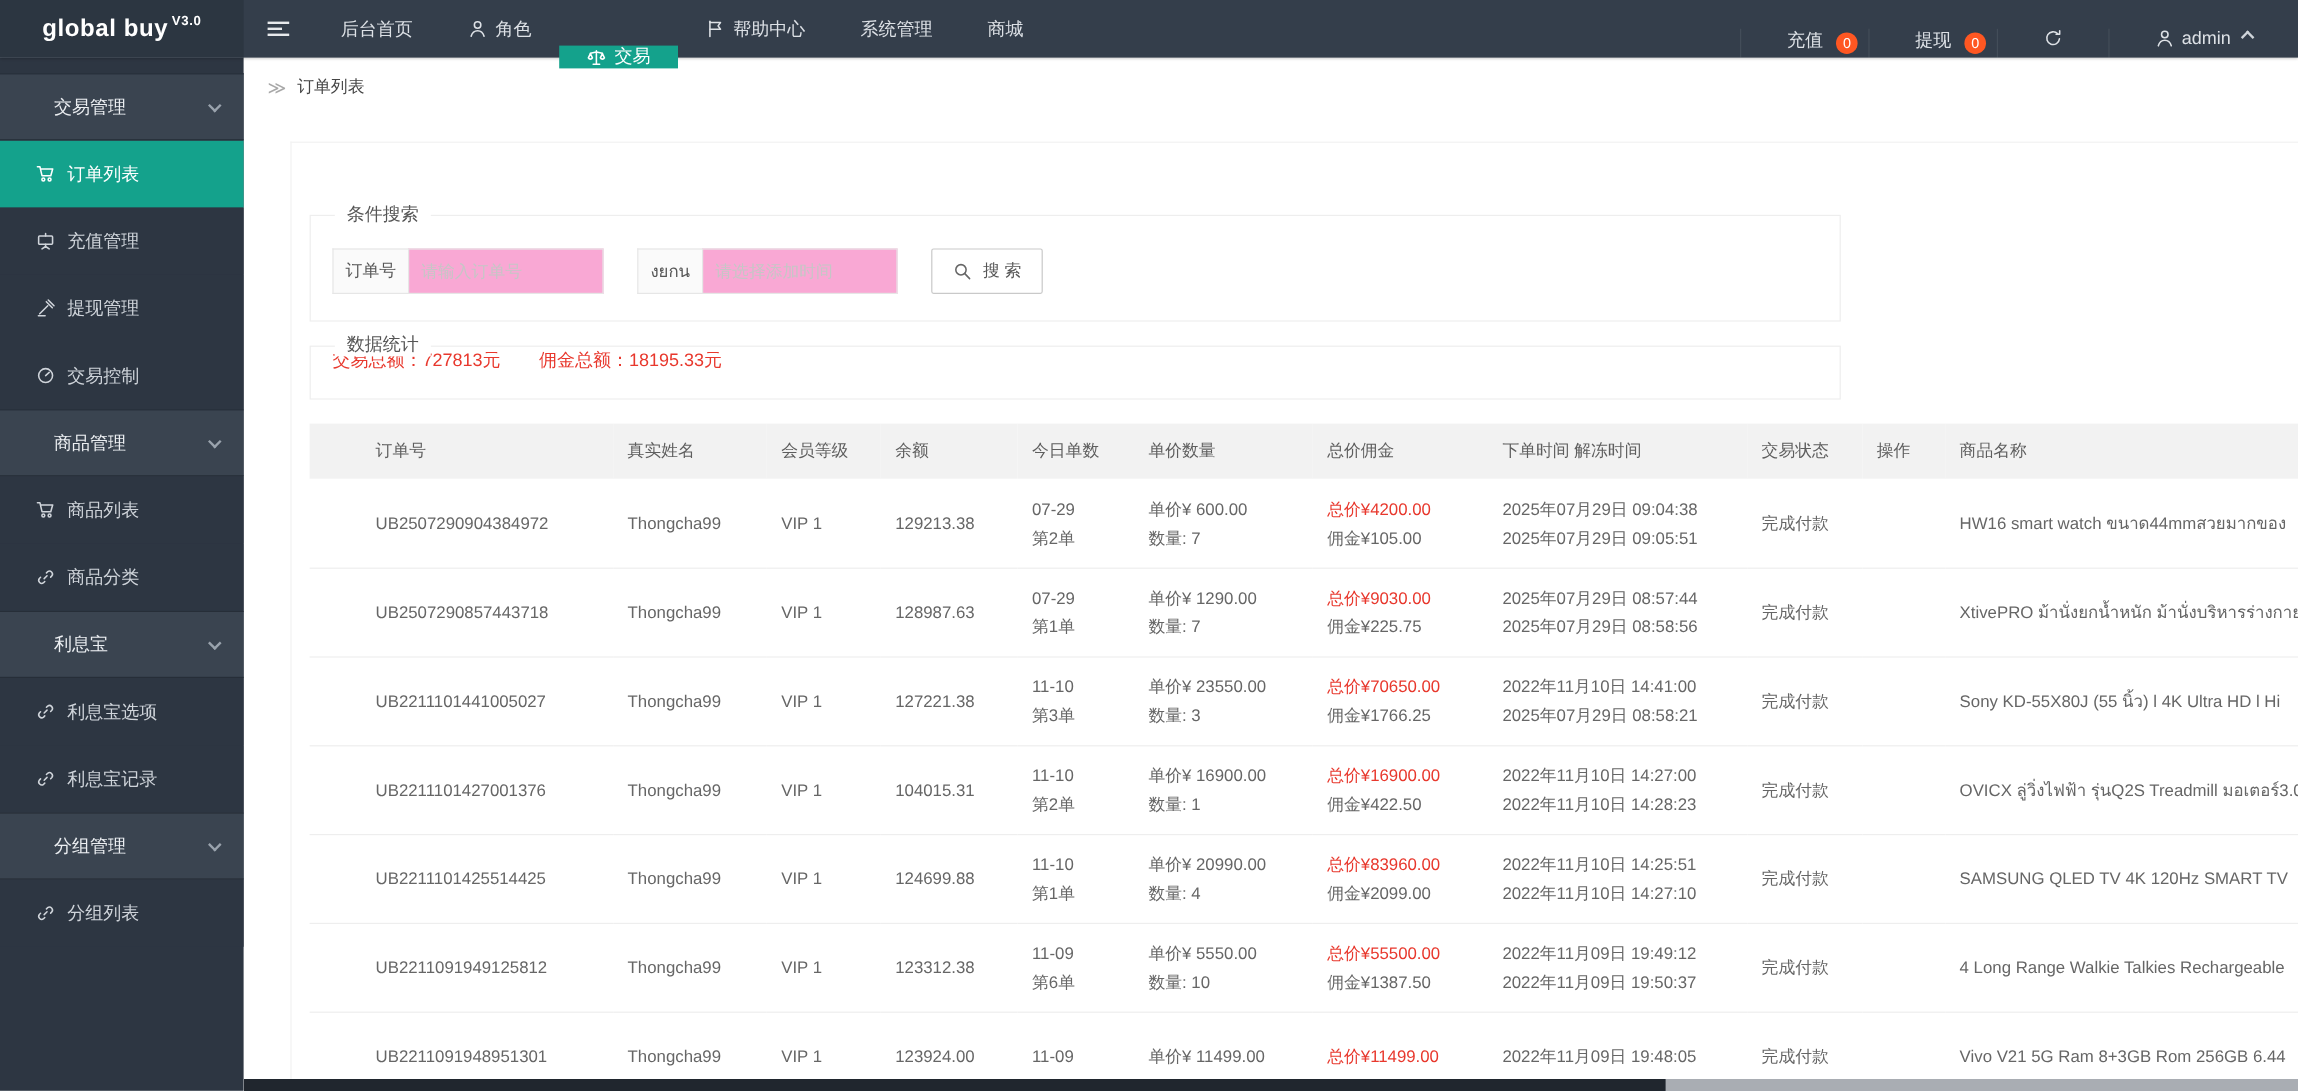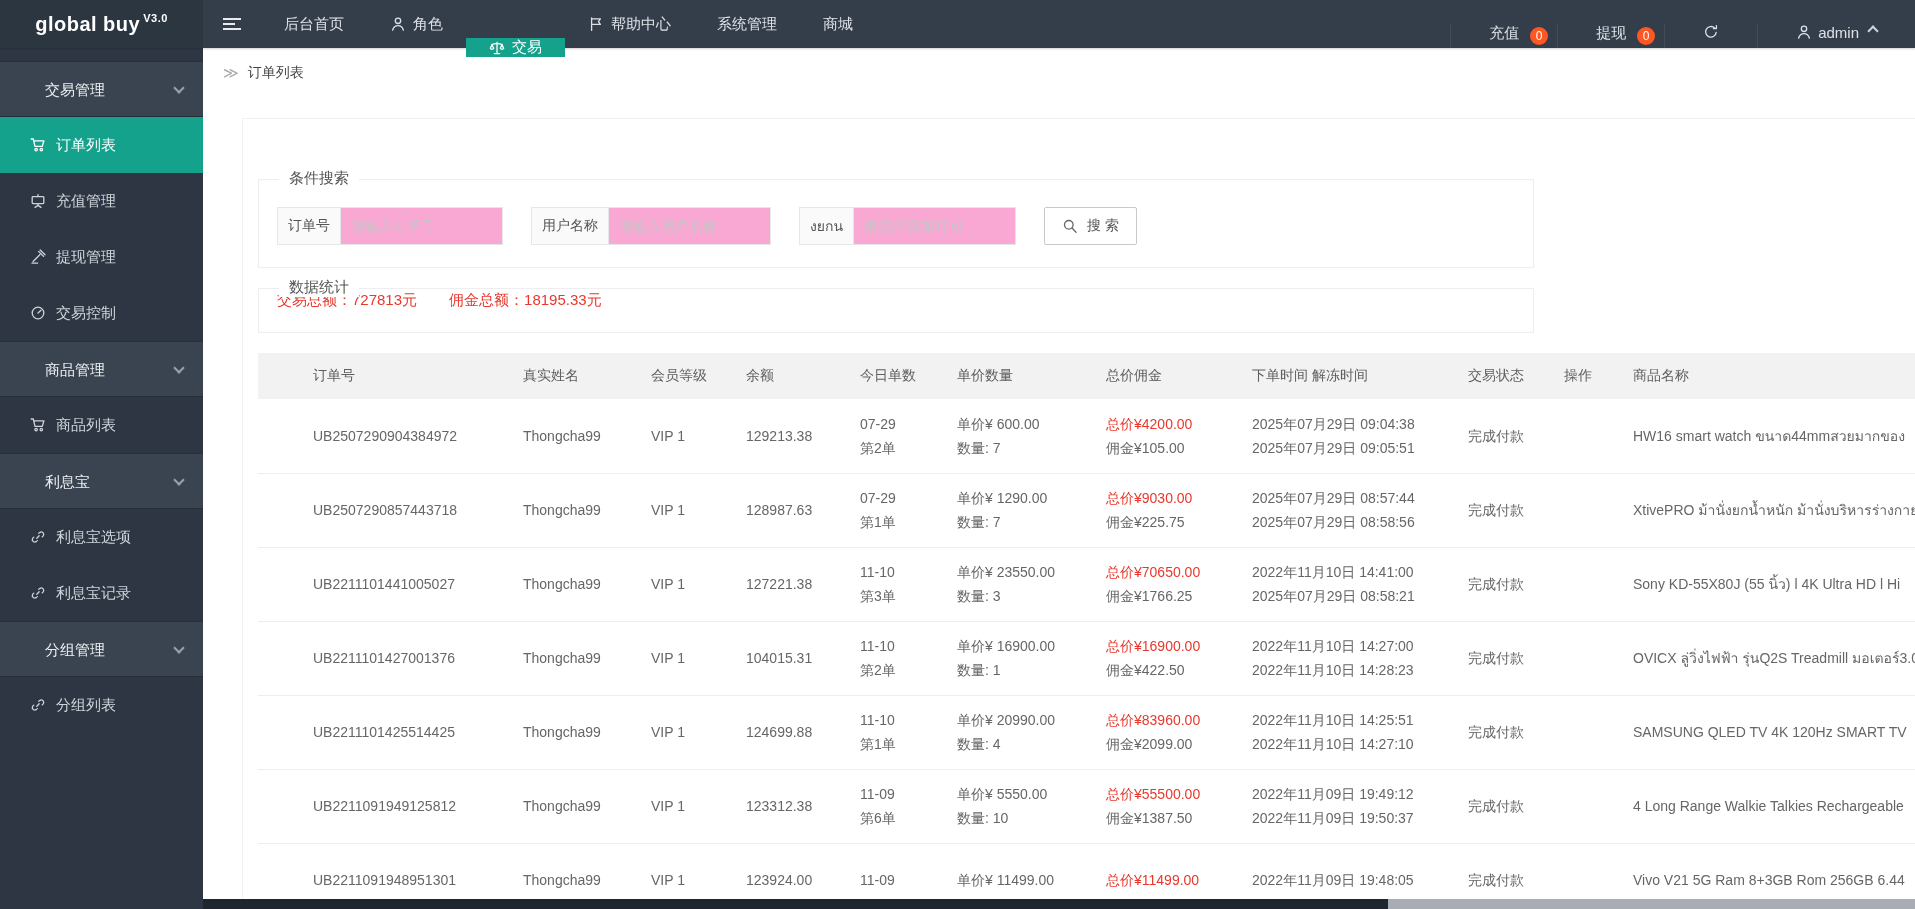--- a/index.html
+++ b/index.html
@@ -244,20 +244,30 @@
     <div class="side-item">
       <span class="icn">
         <svg viewBox="0 0 16 16" fill="none" stroke="currentColor" stroke-width="1.3" stroke-linecap="round" stroke-linejoin="round">
           <path d="M1.2 2h2.1l1.7 7.4h7.3l1.6-5.6H4"></path>
           <circle cx="6.1" cy="12.6" r="1.2"></circle>
           <circle cx="11.3" cy="12.6" r="1.2"></circle>
         </svg>
       </span>
       <span>商品列表</span>
     </div>
+    <div class="side-item">
+      <span class="icn">
+        <svg viewBox="0 0 16 16" fill="none" stroke="currentColor" stroke-width="1.3" stroke-linecap="round" stroke-linejoin="round">
+          <path d="M6.8 9.2l2.4-2.4"></path>
+          <path d="M8.7 4.4l1-1a2.5 2.5 0 0 1 3.5 3.5l-1 1"></path>
+          <path d="M7.3 11.6l-1 1a2.5 2.5 0 0 1-3.5-3.5l1-1"></path>
+        </svg>
+      </span>
+      <span>商品分类</span>
+    </div>
     <div class="side-section-header"><span>利息宝</span><span class="chev-down"></span></div>
     <div class="side-item">
       <span class="icn">
         <svg viewBox="0 0 16 16" fill="none" stroke="currentColor" stroke-width="1.3" stroke-linecap="round" stroke-linejoin="round">
           <path d="M6.8 9.2l2.4-2.4"></path>
           <path d="M8.7 4.4l1-1a2.5 2.5 0 0 1 3.5 3.5l-1 1"></path>
           <path d="M7.3 11.6l-1 1a2.5 2.5 0 0 1-3.5-3.5l1-1"></path>
         </svg>
       </span>
       <span>利息宝选项</span>
@@ -292,24 +302,20 @@
   </div>
   <div class="content">
     <div class="card">
 
       <div class="fieldset">
         <div class="legend">条件搜索</div>
         <div class="fs-body search-row" id="search-row">
             <div class="input-group">
               <span class="ig-label">订单号</span>
               <input type="text" placeholder="请输入订单号" style="">
-            </div>
-            <div class="input-group">
-              <span class="ig-label">用户名称</span>
-              <input type="text" placeholder="请输入用户名称" style="">
             </div>
             <div class="input-group">
               <span class="ig-label">งยกน</span>
               <input type="text" placeholder="请选择添加时间" style="">
             </div>
             <button class="search-btn">
               <span class="icn">
                 <svg viewBox="0 0 16 16" fill="none" stroke="currentColor" stroke-width="1.3" stroke-linecap="round" stroke-linejoin="round">
                   <circle cx="6.8" cy="6.8" r="4.3"></circle>
                   <path d="M10 10l4 4.2"></path>

